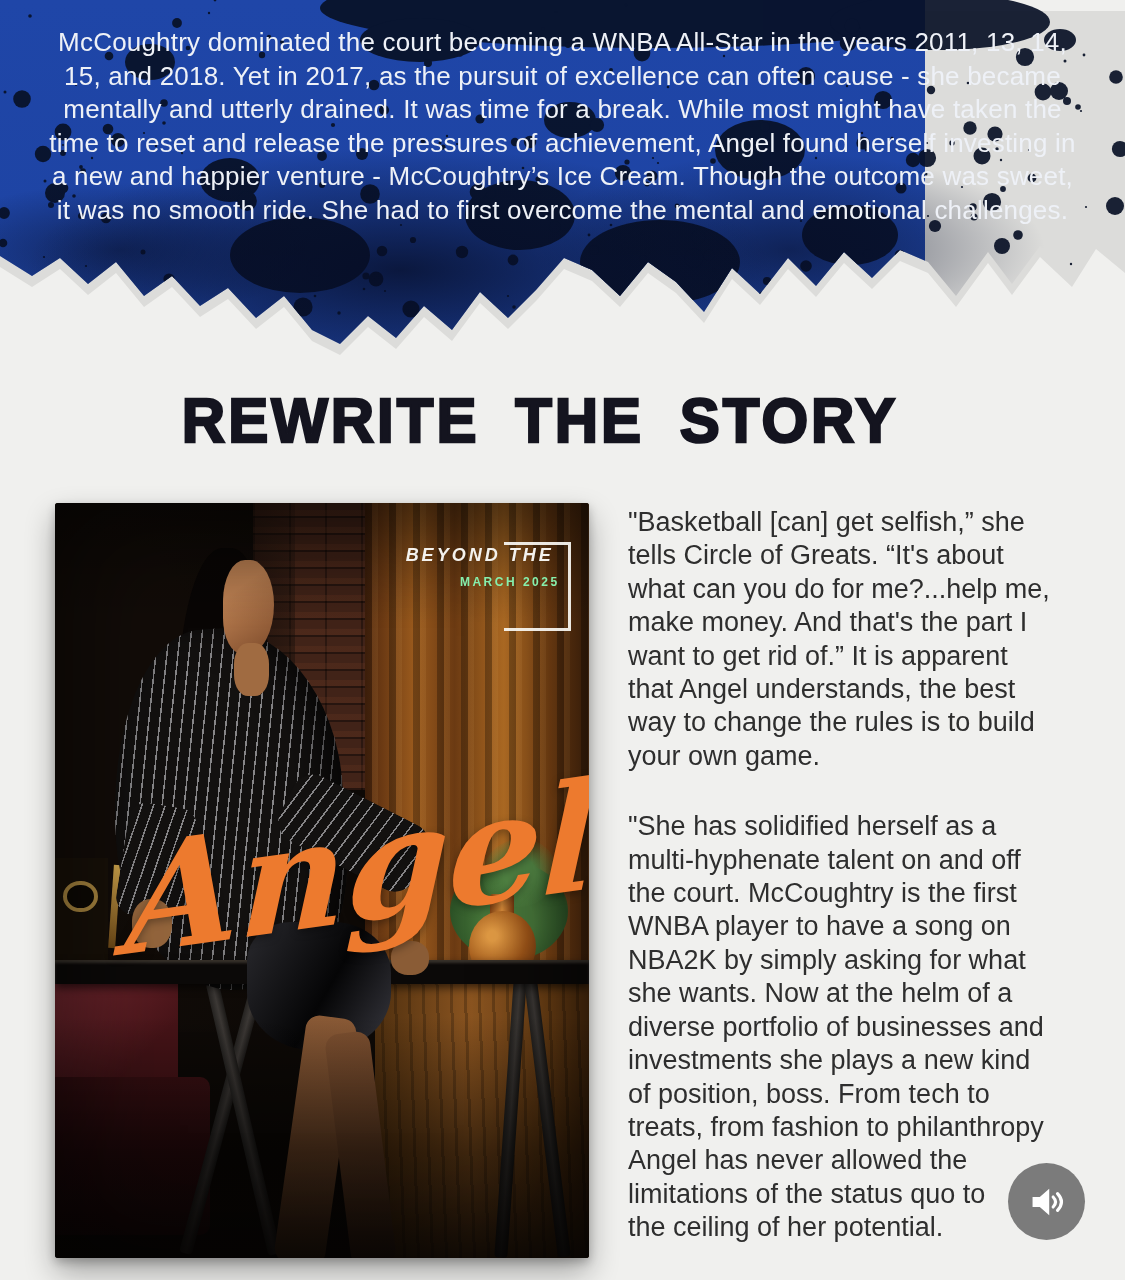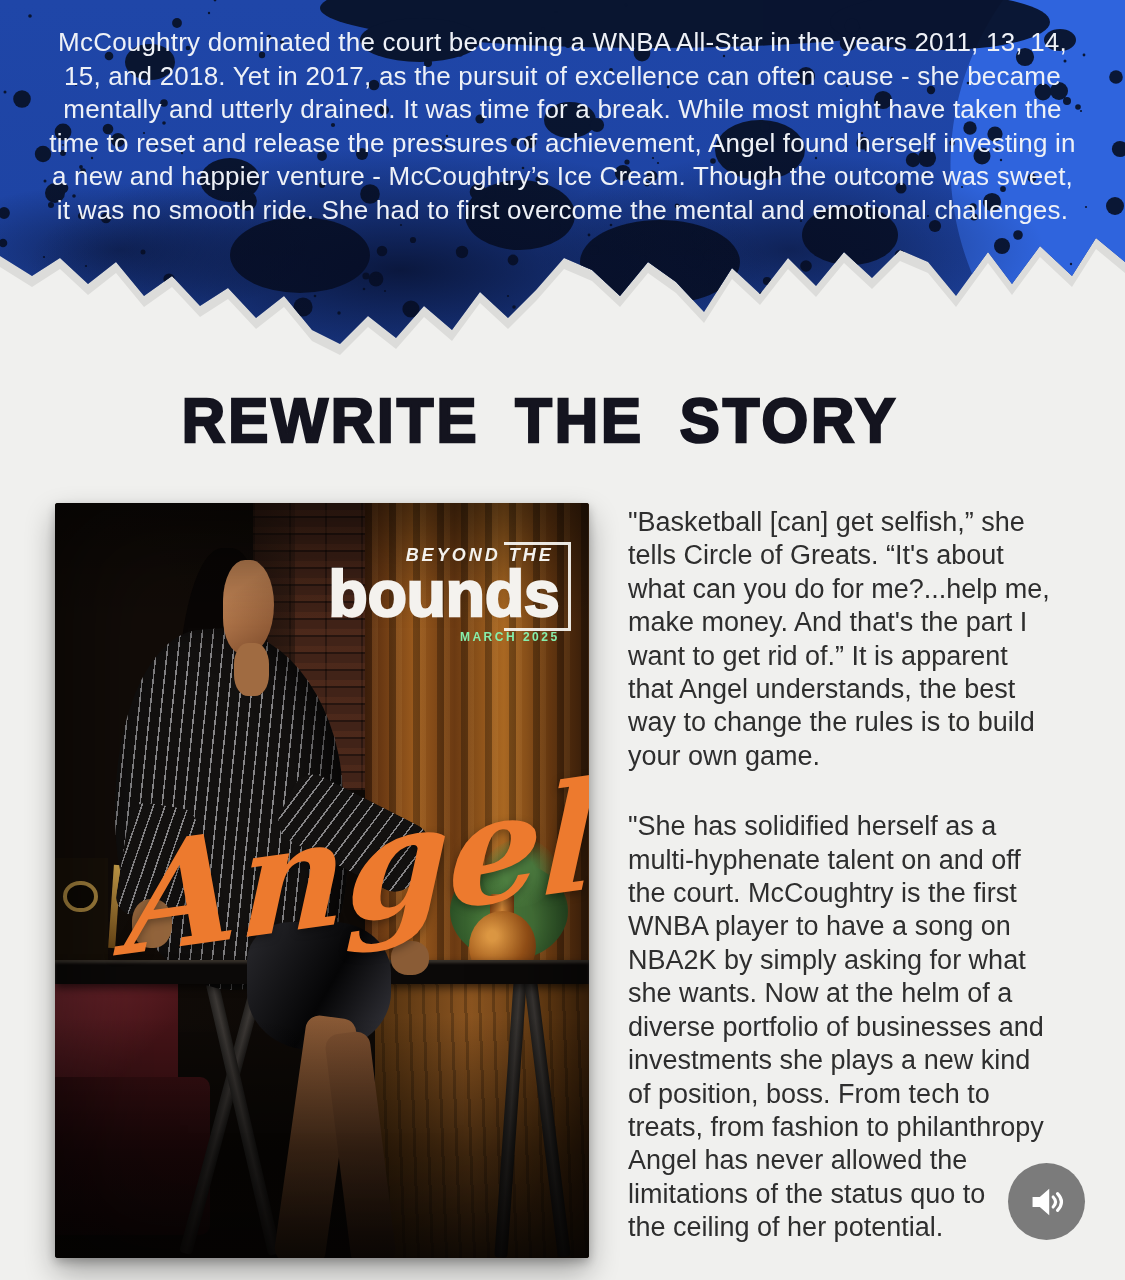--- a/index.html
+++ b/index.html
@@ -7,21 +7,21 @@
   body { font-family:"Liberation Sans", sans-serif; background:#f0f0ee; position:relative; }
   .page { position:absolute; inset:0; width:1125px; height:1280px; background:#f0f0ee; }
 
   
   .tear-shadow {
     position:absolute; left:0; top:0; width:1125px; height:360px;
     background:#dcdcda; transform:translateY(11px);
     clip-path:polygon(0 0,1125px 0,1125px 262px,1096px 238px,1072px 276px,1040px 246px,1012px 284px,988px 252px,956px 296px,928px 262px,900px 250px,872px 278px,844px 252px,816px 286px,788px 258px,760px 294px,732px 268px,704px 312px,676px 282px,648px 262px,620px 296px,592px 270px,564px 258px,536px 290px,508px 318px,480px 292px,452px 330px,424px 306px,396px 338px,368px 316px,340px 344px,312px 330px,284px 296px,256px 318px,228px 288px,200px 306px,172px 276px,144px 296px,116px 262px,88px 284px,60px 258px,32px 276px,0 256px);
   }
   .hero {
-    position:absolute; left:0; top:0; width:1125px; height:360px;
+    position:absolute; left:0; top:0; width:925px; height:360px;
     background:
       radial-gradient(circle 285px at 1235px 165px, #2f64dd 0 284px, rgba(47,100,221,0) 285px),
       linear-gradient(180deg,#1f46a8 0%, #1e44a4 60%, #1c3f98 100%);
     clip-path:polygon(0 0,1125px 0,1125px 262px,1096px 238px,1072px 276px,1040px 246px,1012px 284px,988px 252px,956px 296px,928px 262px,900px 250px,872px 278px,844px 252px,816px 286px,788px 258px,760px 294px,732px 268px,704px 312px,676px 282px,648px 262px,620px 296px,592px 270px,564px 258px,536px 290px,508px 318px,480px 292px,452px 330px,424px 306px,396px 338px,368px 316px,340px 344px,312px 330px,284px 296px,256px 318px,228px 288px,200px 306px,172px 276px,144px 296px,116px 262px,88px 284px,60px 258px,32px 276px,0 256px);
   }
   .splatter { position:absolute; left:0; top:0; width:1125px; height:360px; }
   .hero-dark {
     position:absolute; left:0; top:0; width:1125px; height:360px;
     background:
       radial-gradient(ellipse 520px 170px at 400px 270px, rgba(6,13,38,.8), rgba(6,13,38,0) 72%),
@@ -415,21 +415,20 @@
     <div class="cv-fist"></div>
     <div class="cv-hand-r"></div>
     <div class="cv-shorts"></div>
     <div class="cv-leg1"></div>
     <div class="cv-leg2"></div>
     <div class="cv-vignette"></div>
 
     <div class="mast-frame"></div>
     <div class="masthead">
       <div class="mast-kicker">BEYOND THE</div>
-      <div class="mast-title">bounds</div>
       <div class="mast-issue">MARCH 2025</div>
     </div>
     <div class="cover-first">Angel</div>
   </div>
 
   <div class="article">
     <p>"Basketball [can] get selfish,” she
 tells Circle of Greats.  “It's about
 what can you do for me?...help me,
 make money.  And that's the part I

